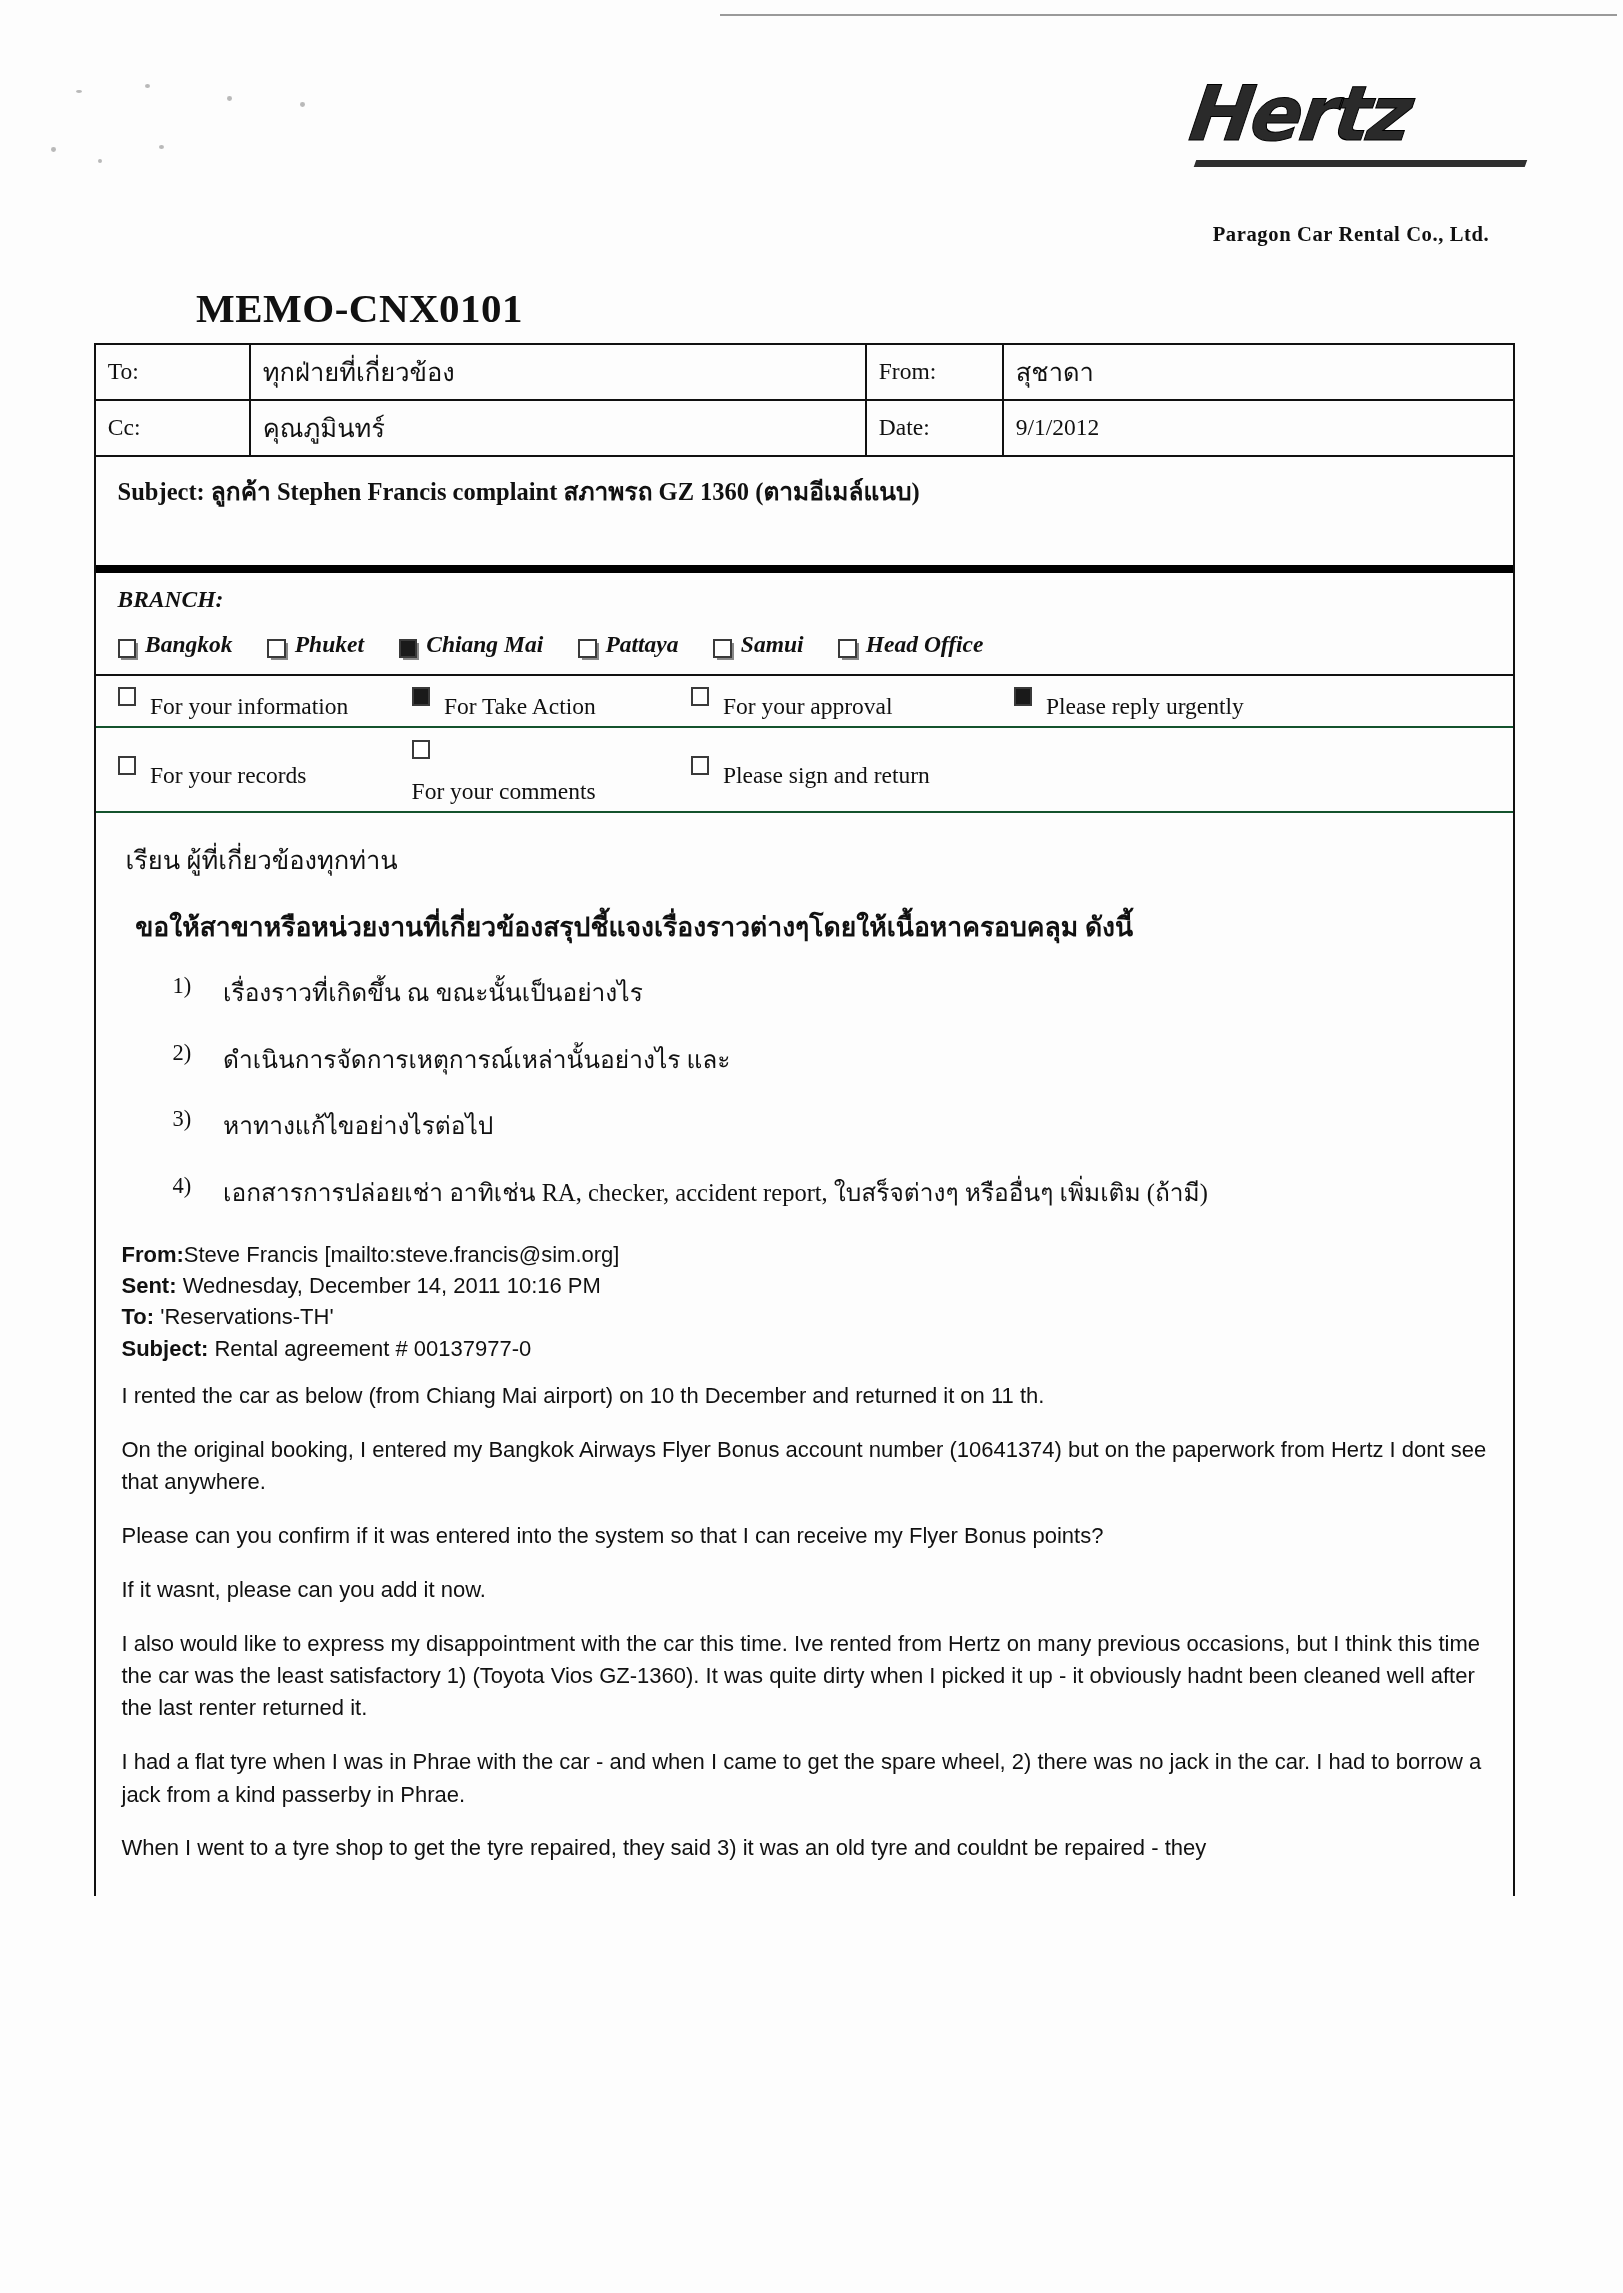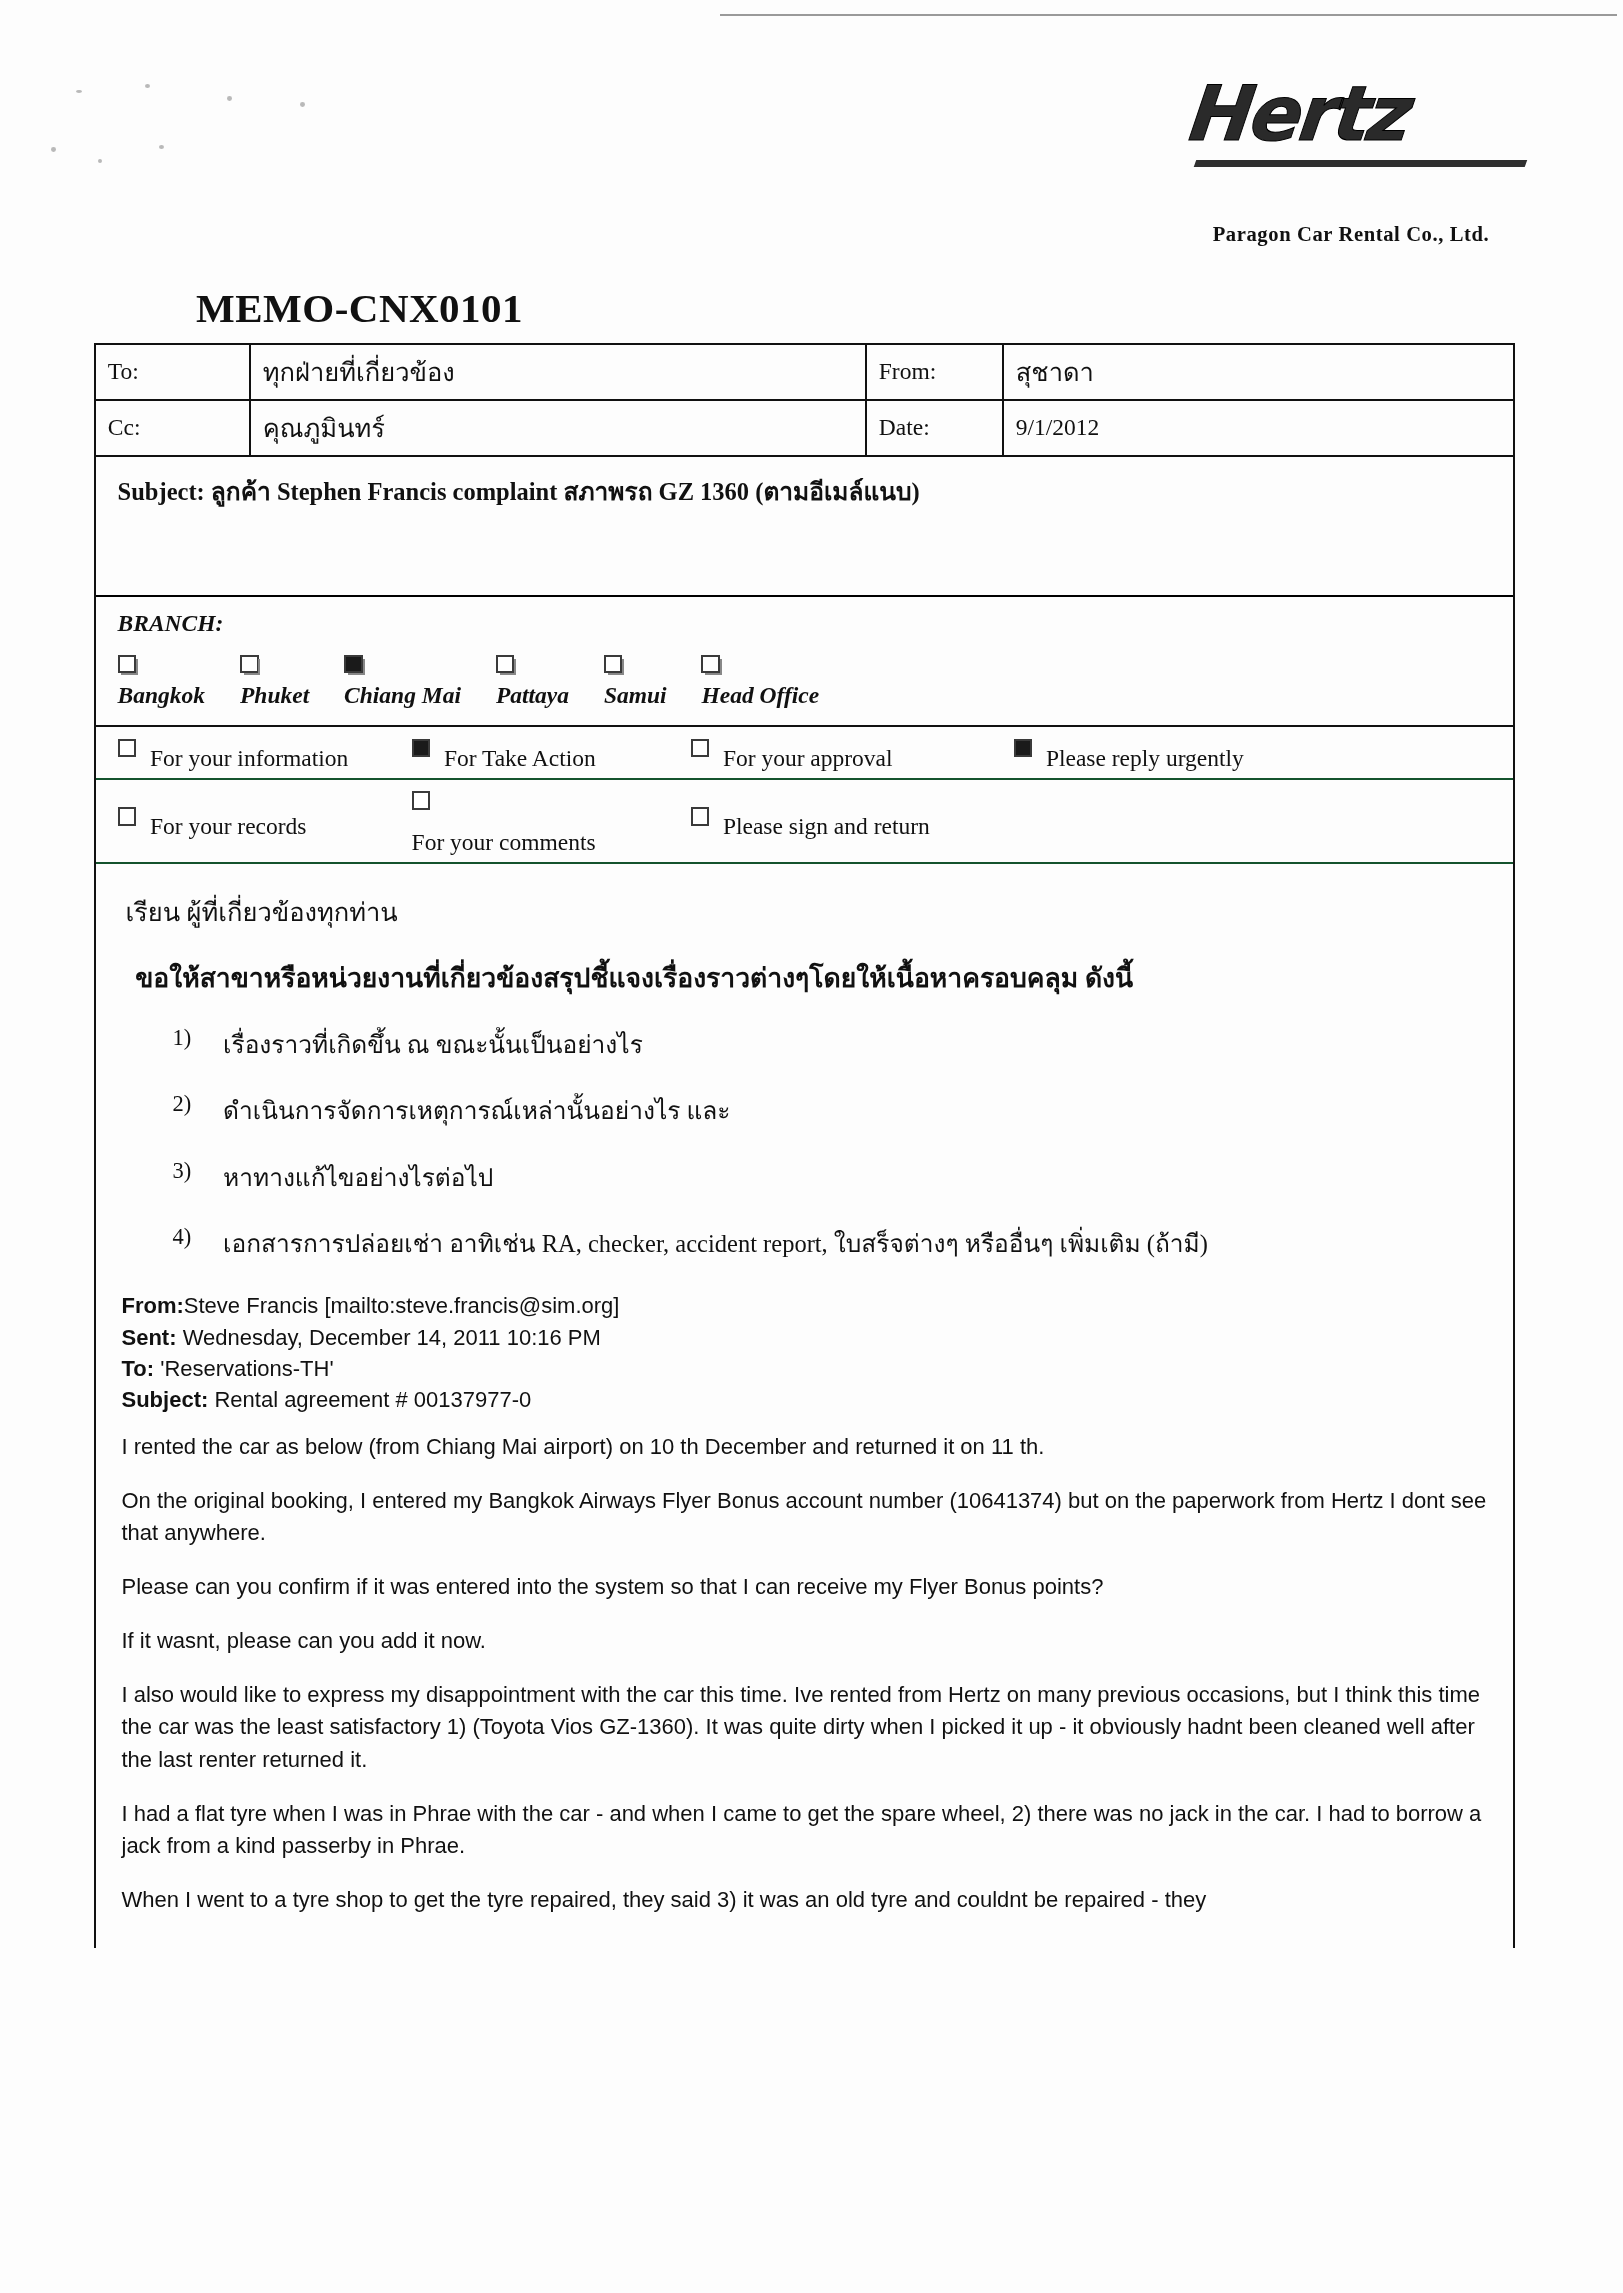--- a/index.html
+++ b/index.html
@@ -110,23 +110,23 @@
     align-items: center;
   }
   .cell.label { width: 155px; border-right: 2px solid #111; }
   .cell.value-left { width: 616px; border-right: 2px solid #111; }
   .cell.label2 { width: 137px; border-right: 2px solid #111; }
   .cell.value-right { flex: 1; }
   .thai { font-family: "Liberation Serif", serif; }
   .v-big { font-size: 25.5px; }
 
   .subject-row {
-    border-bottom: 2px solid #000000;
+    border-bottom: 8px solid #000000;
     padding: 15.7px 0 0 21.6px;
-    height: 140px;
+    height: 116px;
     box-sizing: border-box;
   }
   .subject-line {
     font-size: 24.5px;
     font-weight: bold;
   }
   .subject-line .norm { font-weight: bold; }
 
   .branch-block {
     border-bottom: 2px solid #111;
@@ -140,27 +140,26 @@
     margin-bottom: 17.6px;
   }
   .branch-items {
     display: flex;
     align-items: center;
     gap: 5.9px;
     padding-bottom: 5.9px;
   }
   .bitem {
     display: flex;
-    align-items: flex-start;
+    align-items: flex-end;
     gap: 8.8px;
     margin-right: 29px;
     font-size: 23.5px;
     font-weight: bold;
     font-style: italic;
-    flex-direction: column;
   }
   .cbx {
     width: 18.6px;
     height: 18.6px;
     border: 2px solid #3a3a3a;
     box-sizing: border-box;
     background: #fff;
     position: relative;
     flex: none;
   }

